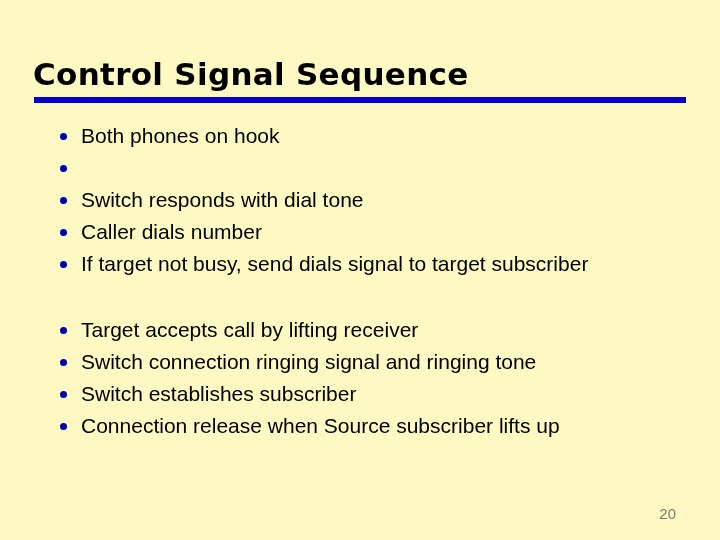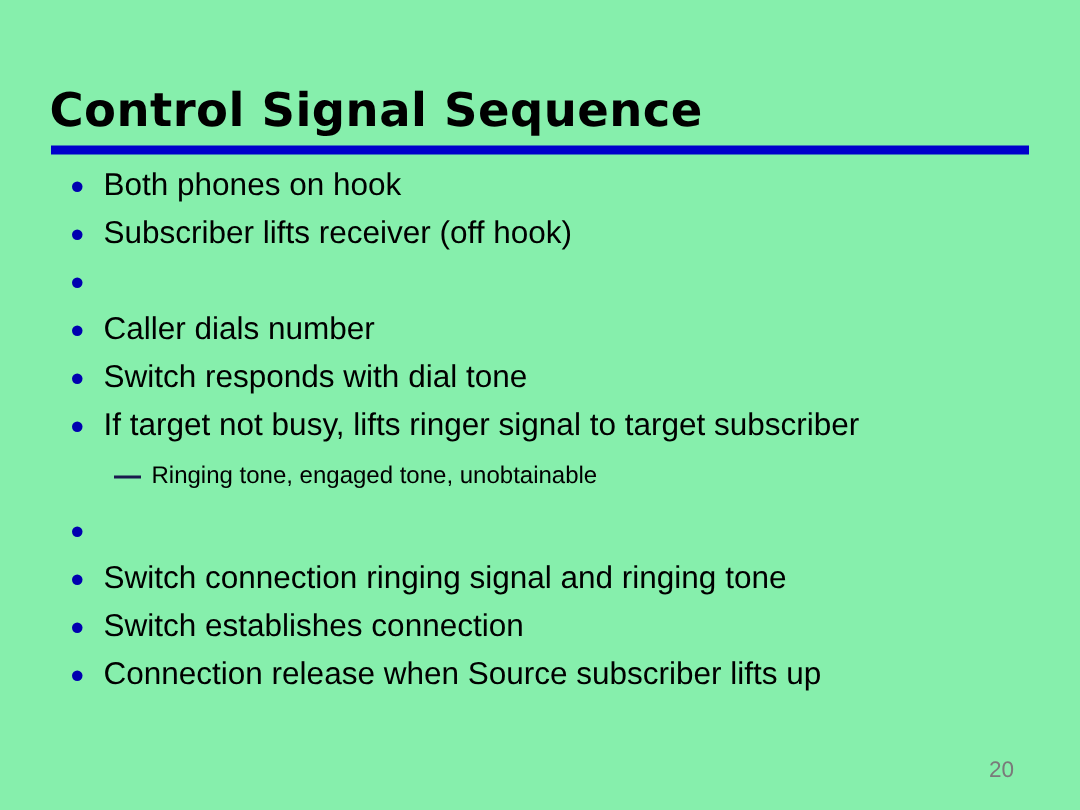--- a/index.html
+++ b/index.html
@@ -12,21 +12,21 @@
     height: 540px;
     position: relative;
     overflow: hidden;
     font-family: "Liberation Sans", sans-serif;
     -webkit-font-smoothing: none;
   }
 
   .slide {
     position: absolute;
     inset: 0;
-    background: #86efac;
+    background: #fef9c3;
   }
 
   
   .title-block {
     position: absolute;
     left: 33px;
     top: 56px;
     width: 654px;
   }
   .slide-title {
@@ -51,21 +51,21 @@
   
   .body-block {
     position: absolute;
     left: 33px;
     top: 108px;
     width: 660px;
   }
 
   ul.level1 {
     list-style: none;
-    margin: 0;
+    margin: 12px;
     padding: 0;
   }
 
   li.bullet-item {
     position: relative;
     padding-left: 36px;
     height: 32px;
     line-height: 32px;
     font-size: 21px;
     color: #000000;
@@ -137,61 +137,52 @@
 
   <div class="body-block">
 
     <ul class="level1">
       <li class="bullet-item">
         <span class="bullet-dot"></span>
         <span class="bullet-text">Both phones on hook</span>
       </li>
       <li class="bullet-item">
         <span class="bullet-dot"></span>
-        <span class="bullet-text">Subscriber lifts receiver (off hook)</span>
       </li>
       <li class="bullet-item">
         <span class="bullet-dot"></span>
+        <span class="bullet-text">Switch responds with dial tone</span>
       </li>
       <li class="bullet-item">
         <span class="bullet-dot"></span>
         <span class="bullet-text">Caller dials number</span>
       </li>
       <li class="bullet-item">
         <span class="bullet-dot"></span>
-        <span class="bullet-text">Switch responds with dial tone</span>
-      </li>
-      <li class="bullet-item">
-        <span class="bullet-dot"></span>
-        <span class="bullet-text">If target not busy, lifts ringer signal to target subscriber</span>
+        <span class="bullet-text">If target not busy, send dials signal to target subscriber</span>
       </li>
     </ul>
 
     <div class="sub-gap-top"></div>
 
-    <ul class="level2">
-      <li class="dash-item">
-        <span class="dash-mark"></span>
-        <span class="dash-text">Ringing tone, engaged tone, unobtainable</span>
-      </li>
-    </ul>
 
     <div class="sub-gap-bottom"></div>
 
     <ul class="level1">
       <li class="bullet-item">
         <span class="bullet-dot"></span>
+        <span class="bullet-text">Target accepts call by lifting receiver</span>
       </li>
       <li class="bullet-item">
         <span class="bullet-dot"></span>
         <span class="bullet-text">Switch connection ringing signal and ringing tone</span>
       </li>
       <li class="bullet-item">
         <span class="bullet-dot"></span>
-        <span class="bullet-text">Switch establishes connection</span>
+        <span class="bullet-text">Switch establishes subscriber</span>
       </li>
       <li class="bullet-item">
         <span class="bullet-dot"></span>
         <span class="bullet-text">Connection release when Source subscriber lifts up</span>
       </li>
     </ul>
 
   </div>
 
   <div class="page-number">20</div>

